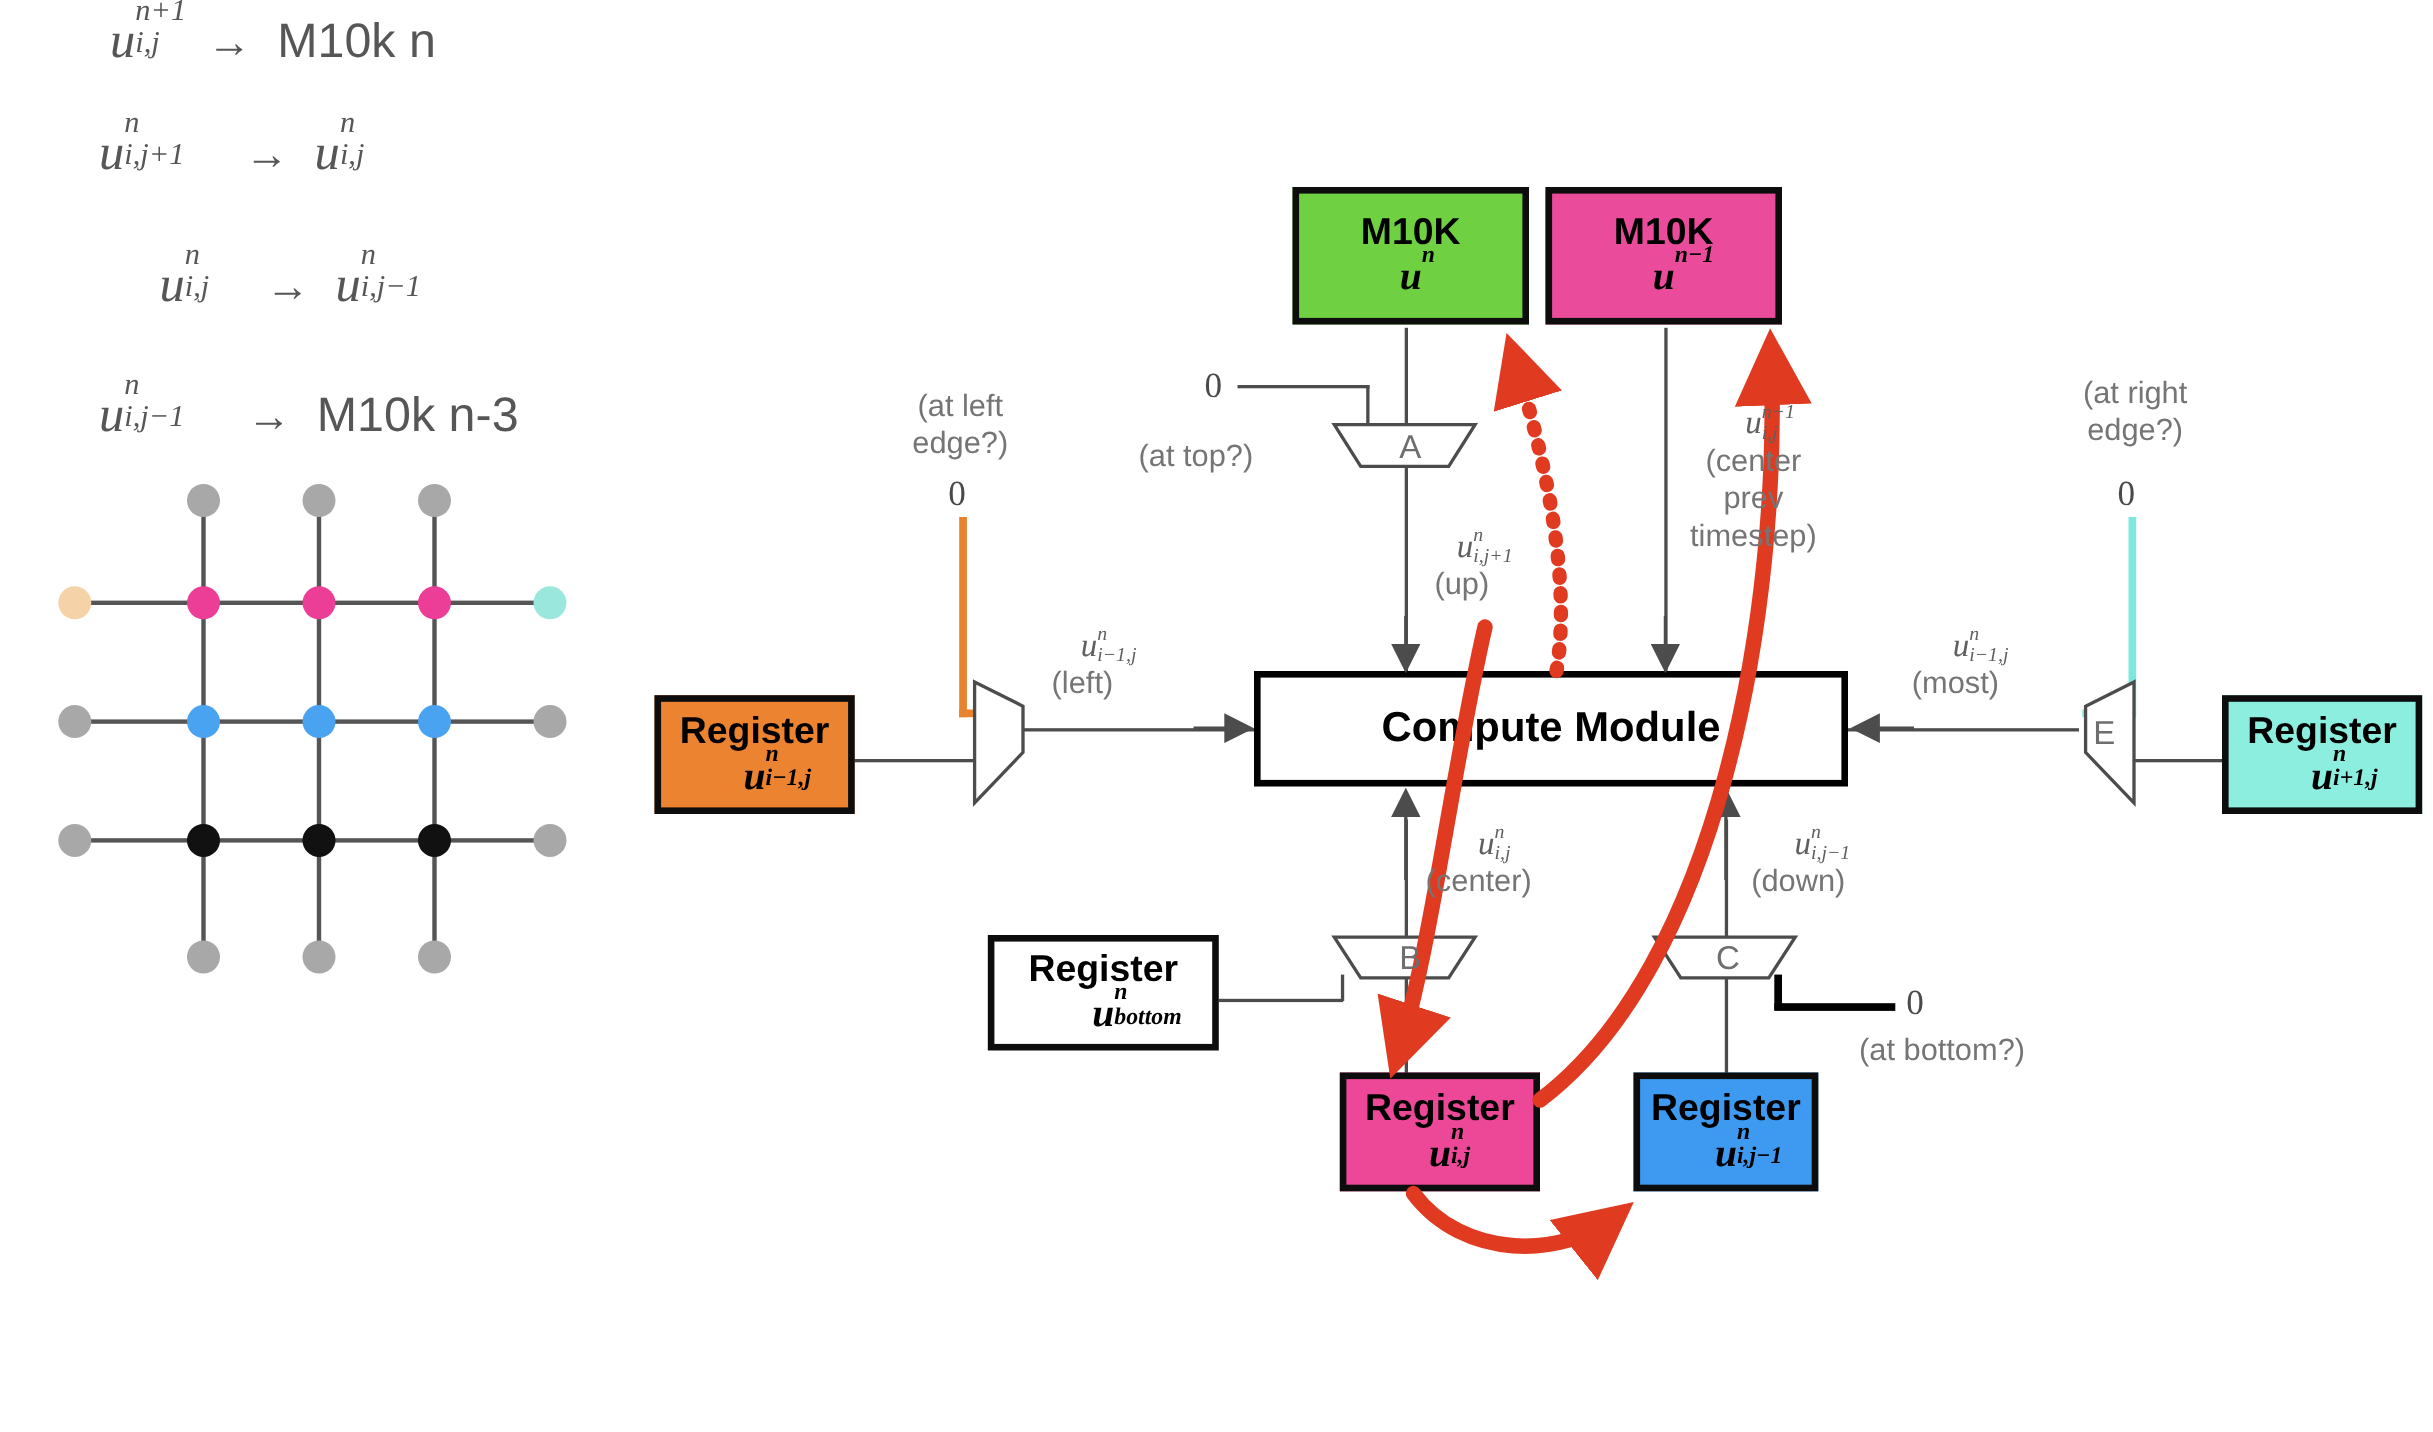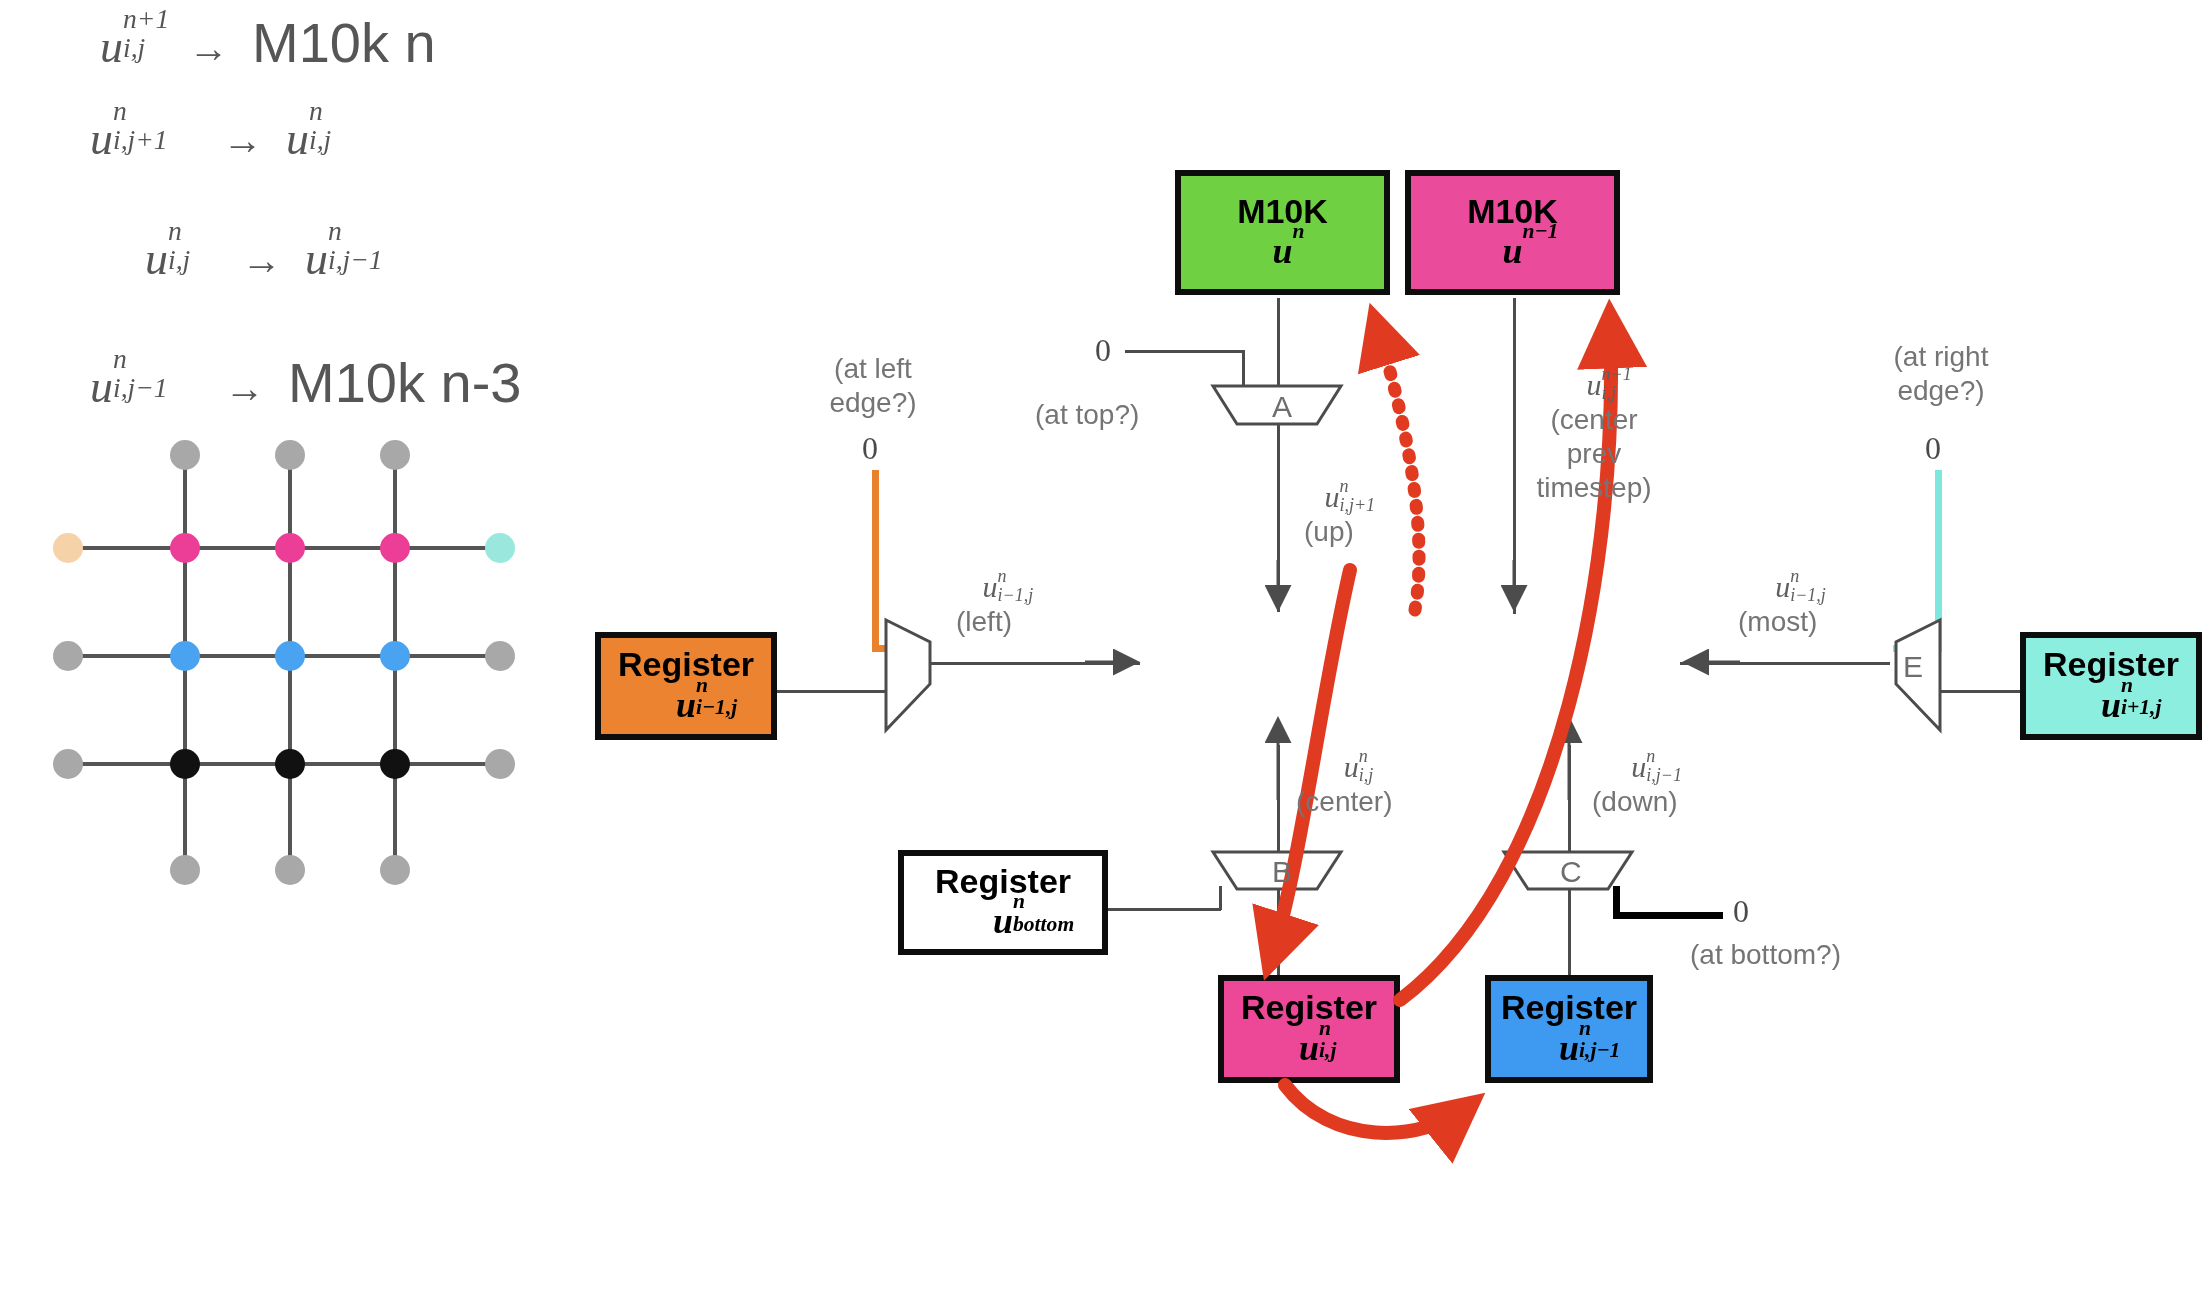--- a/index.html
+++ b/index.html
@@ -25,21 +25,21 @@
   .eq {
     position: absolute;
     color: #565656;
     font-family: "Liberation Serif", serif;
     font-size: 46px;
     white-space: nowrap;
   }
   .eq .sansrm {
     font-family: "Liberation Sans", sans-serif;
     font-style: normal;
-    font-size: 56px;
+    font-size: 44px;
   }
   .eq .arrow {
     font-family: "Liberation Sans", sans-serif;
     font-size: 40px;
     padding: 0 12px;
   }
   .usubsup {
     display: inline-block;
     position: relative;
     vertical-align: baseline;
@@ -321,20 +321,23 @@
   <div class="box" style="left:1405px; top:170px; width:215px; height:125px; background:#ea4c9b;">
     <div>M10K</div>
     <div class="sym">
       <span class="usubsup" style="font-size:36px;">
         <span class="base">u</span>
         <span class="sup">n−1</span>
       </span>
     </div>
   </div>
 
+  <div class="compute" style="left:1140px; top:610px; width:540px; height:105px;">
+    <span>Compute Module</span>
+  </div>
 
   <div class="box" style="left:595px; top:632px; width:182px; height:108px; background:#ec8330;">
     <div>Register</div>
     <div class="sym">
       <span class="usubsup" style="font-size:36px;">
         <span class="base">u</span>
         <span class="sup">n</span>
         <span class="sub">i−1,j</span>
       </span>
     </div>

